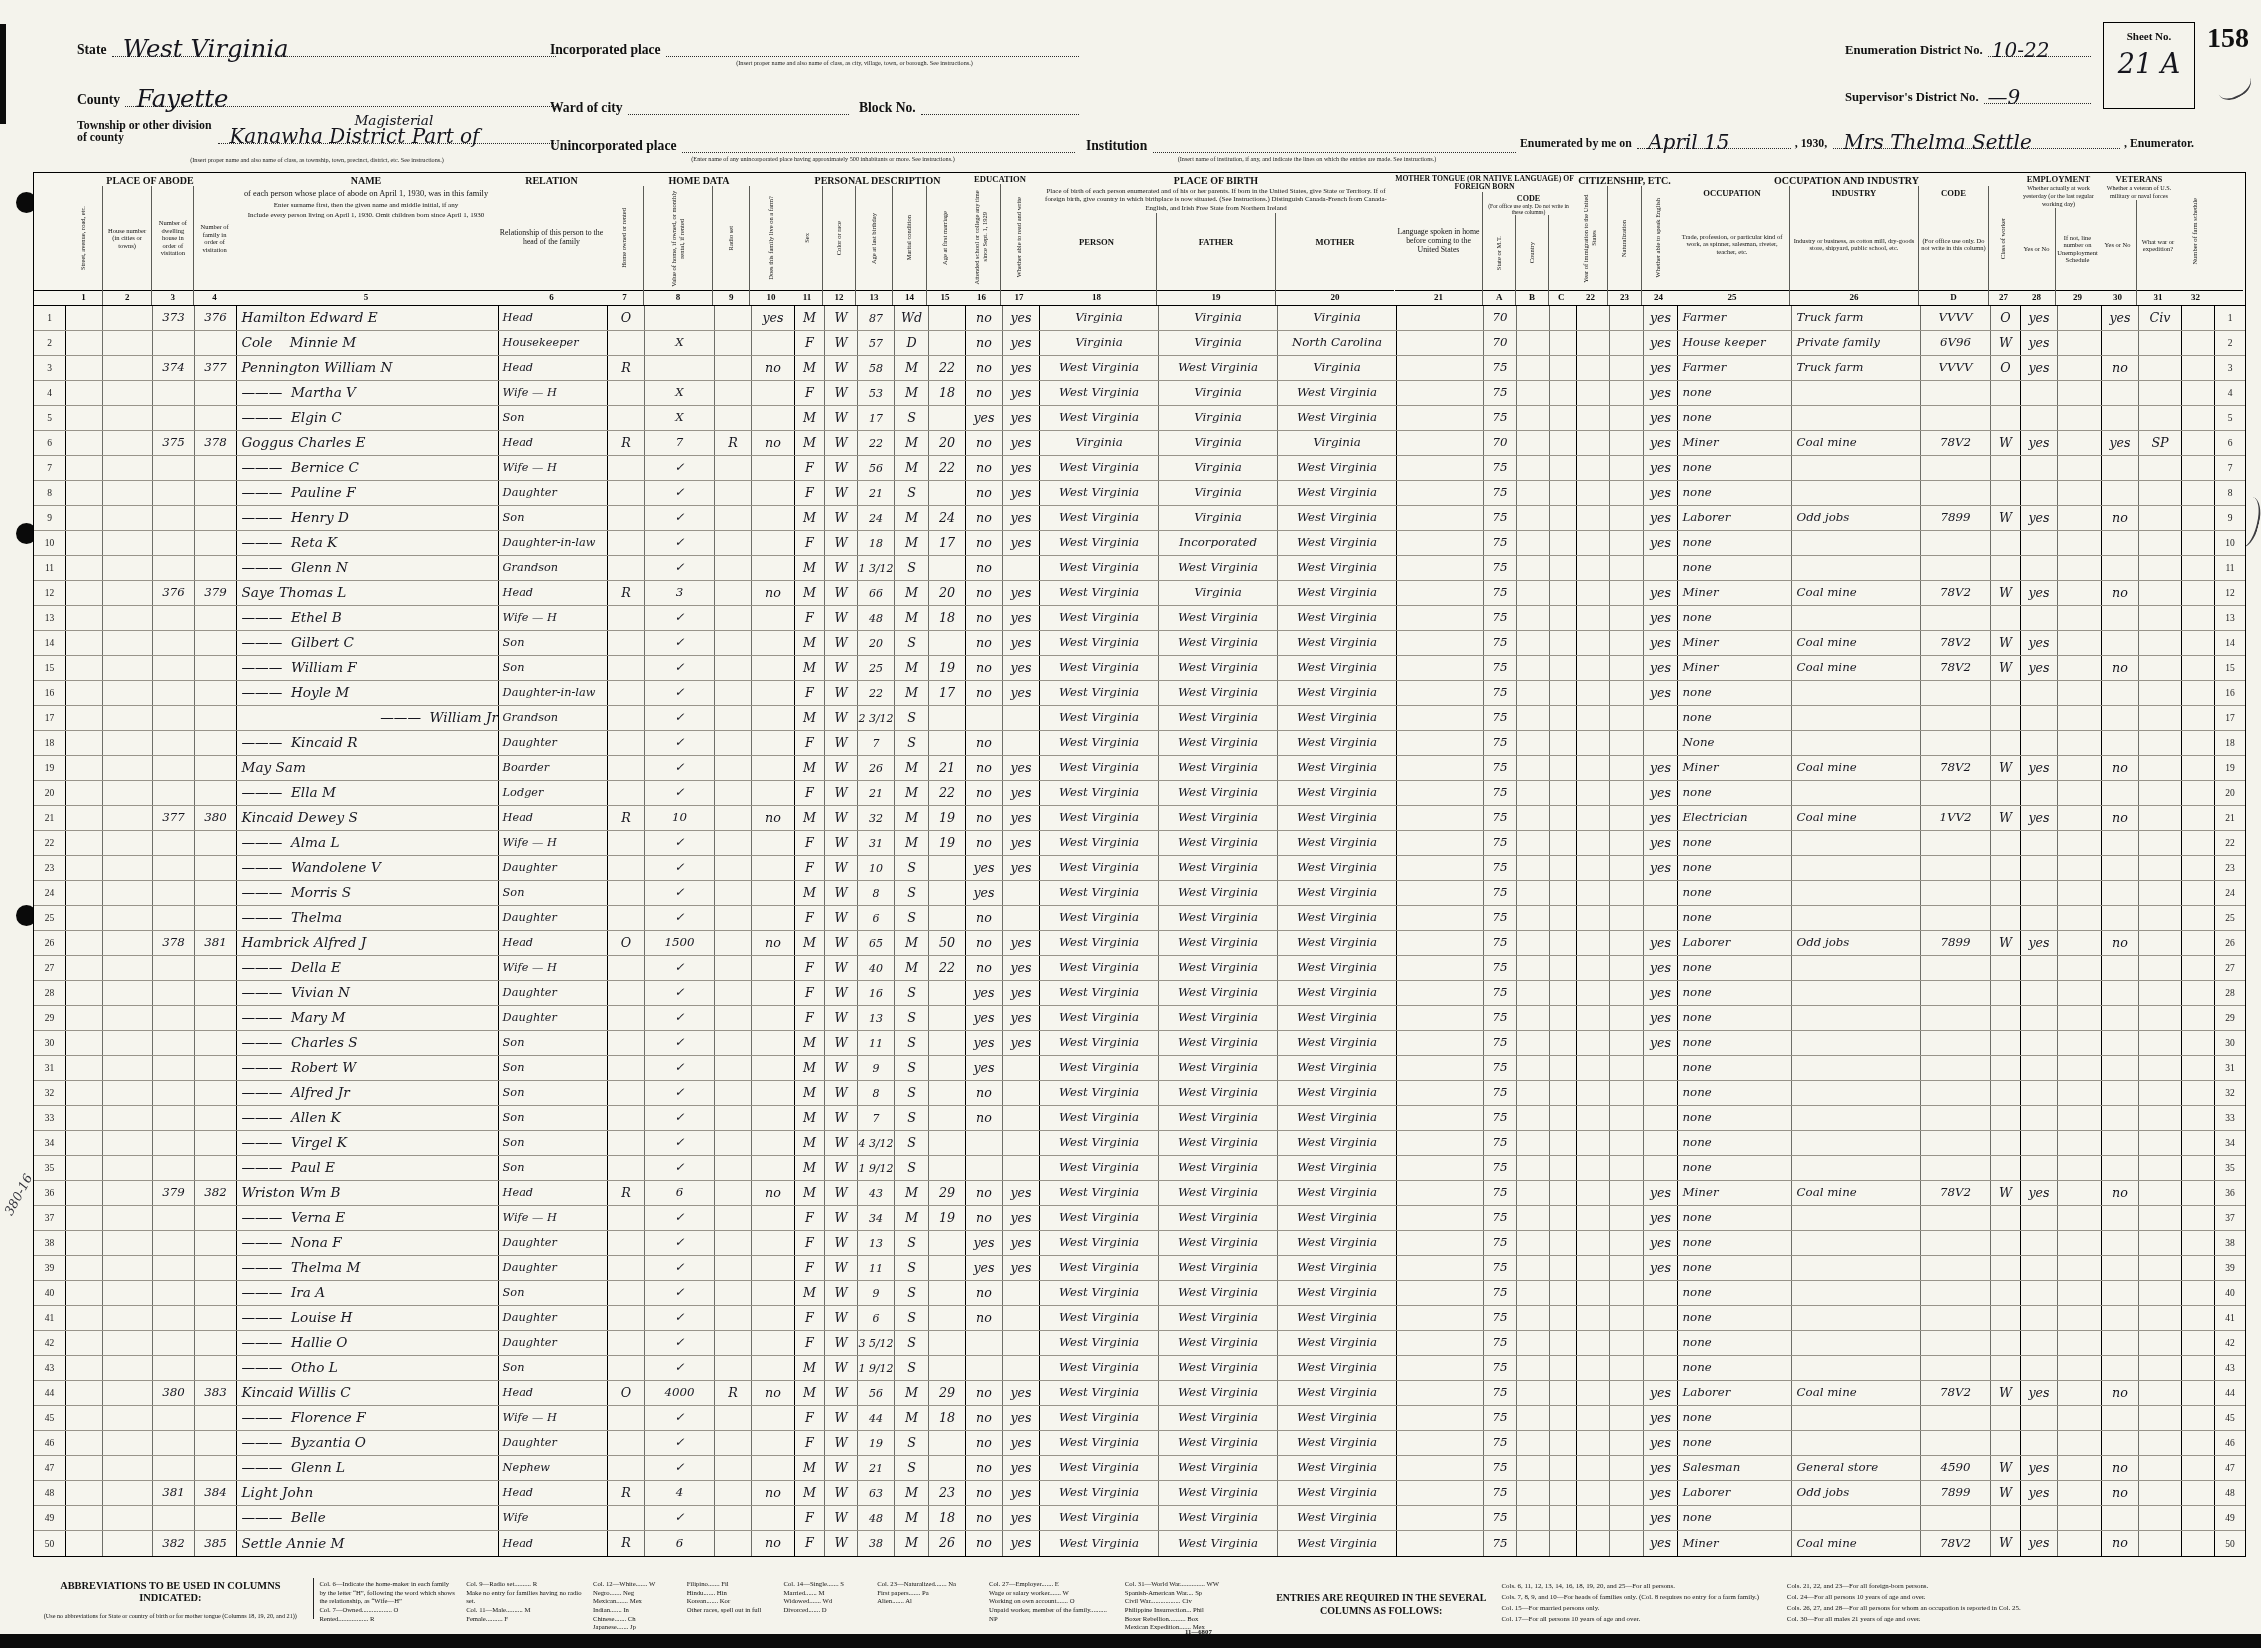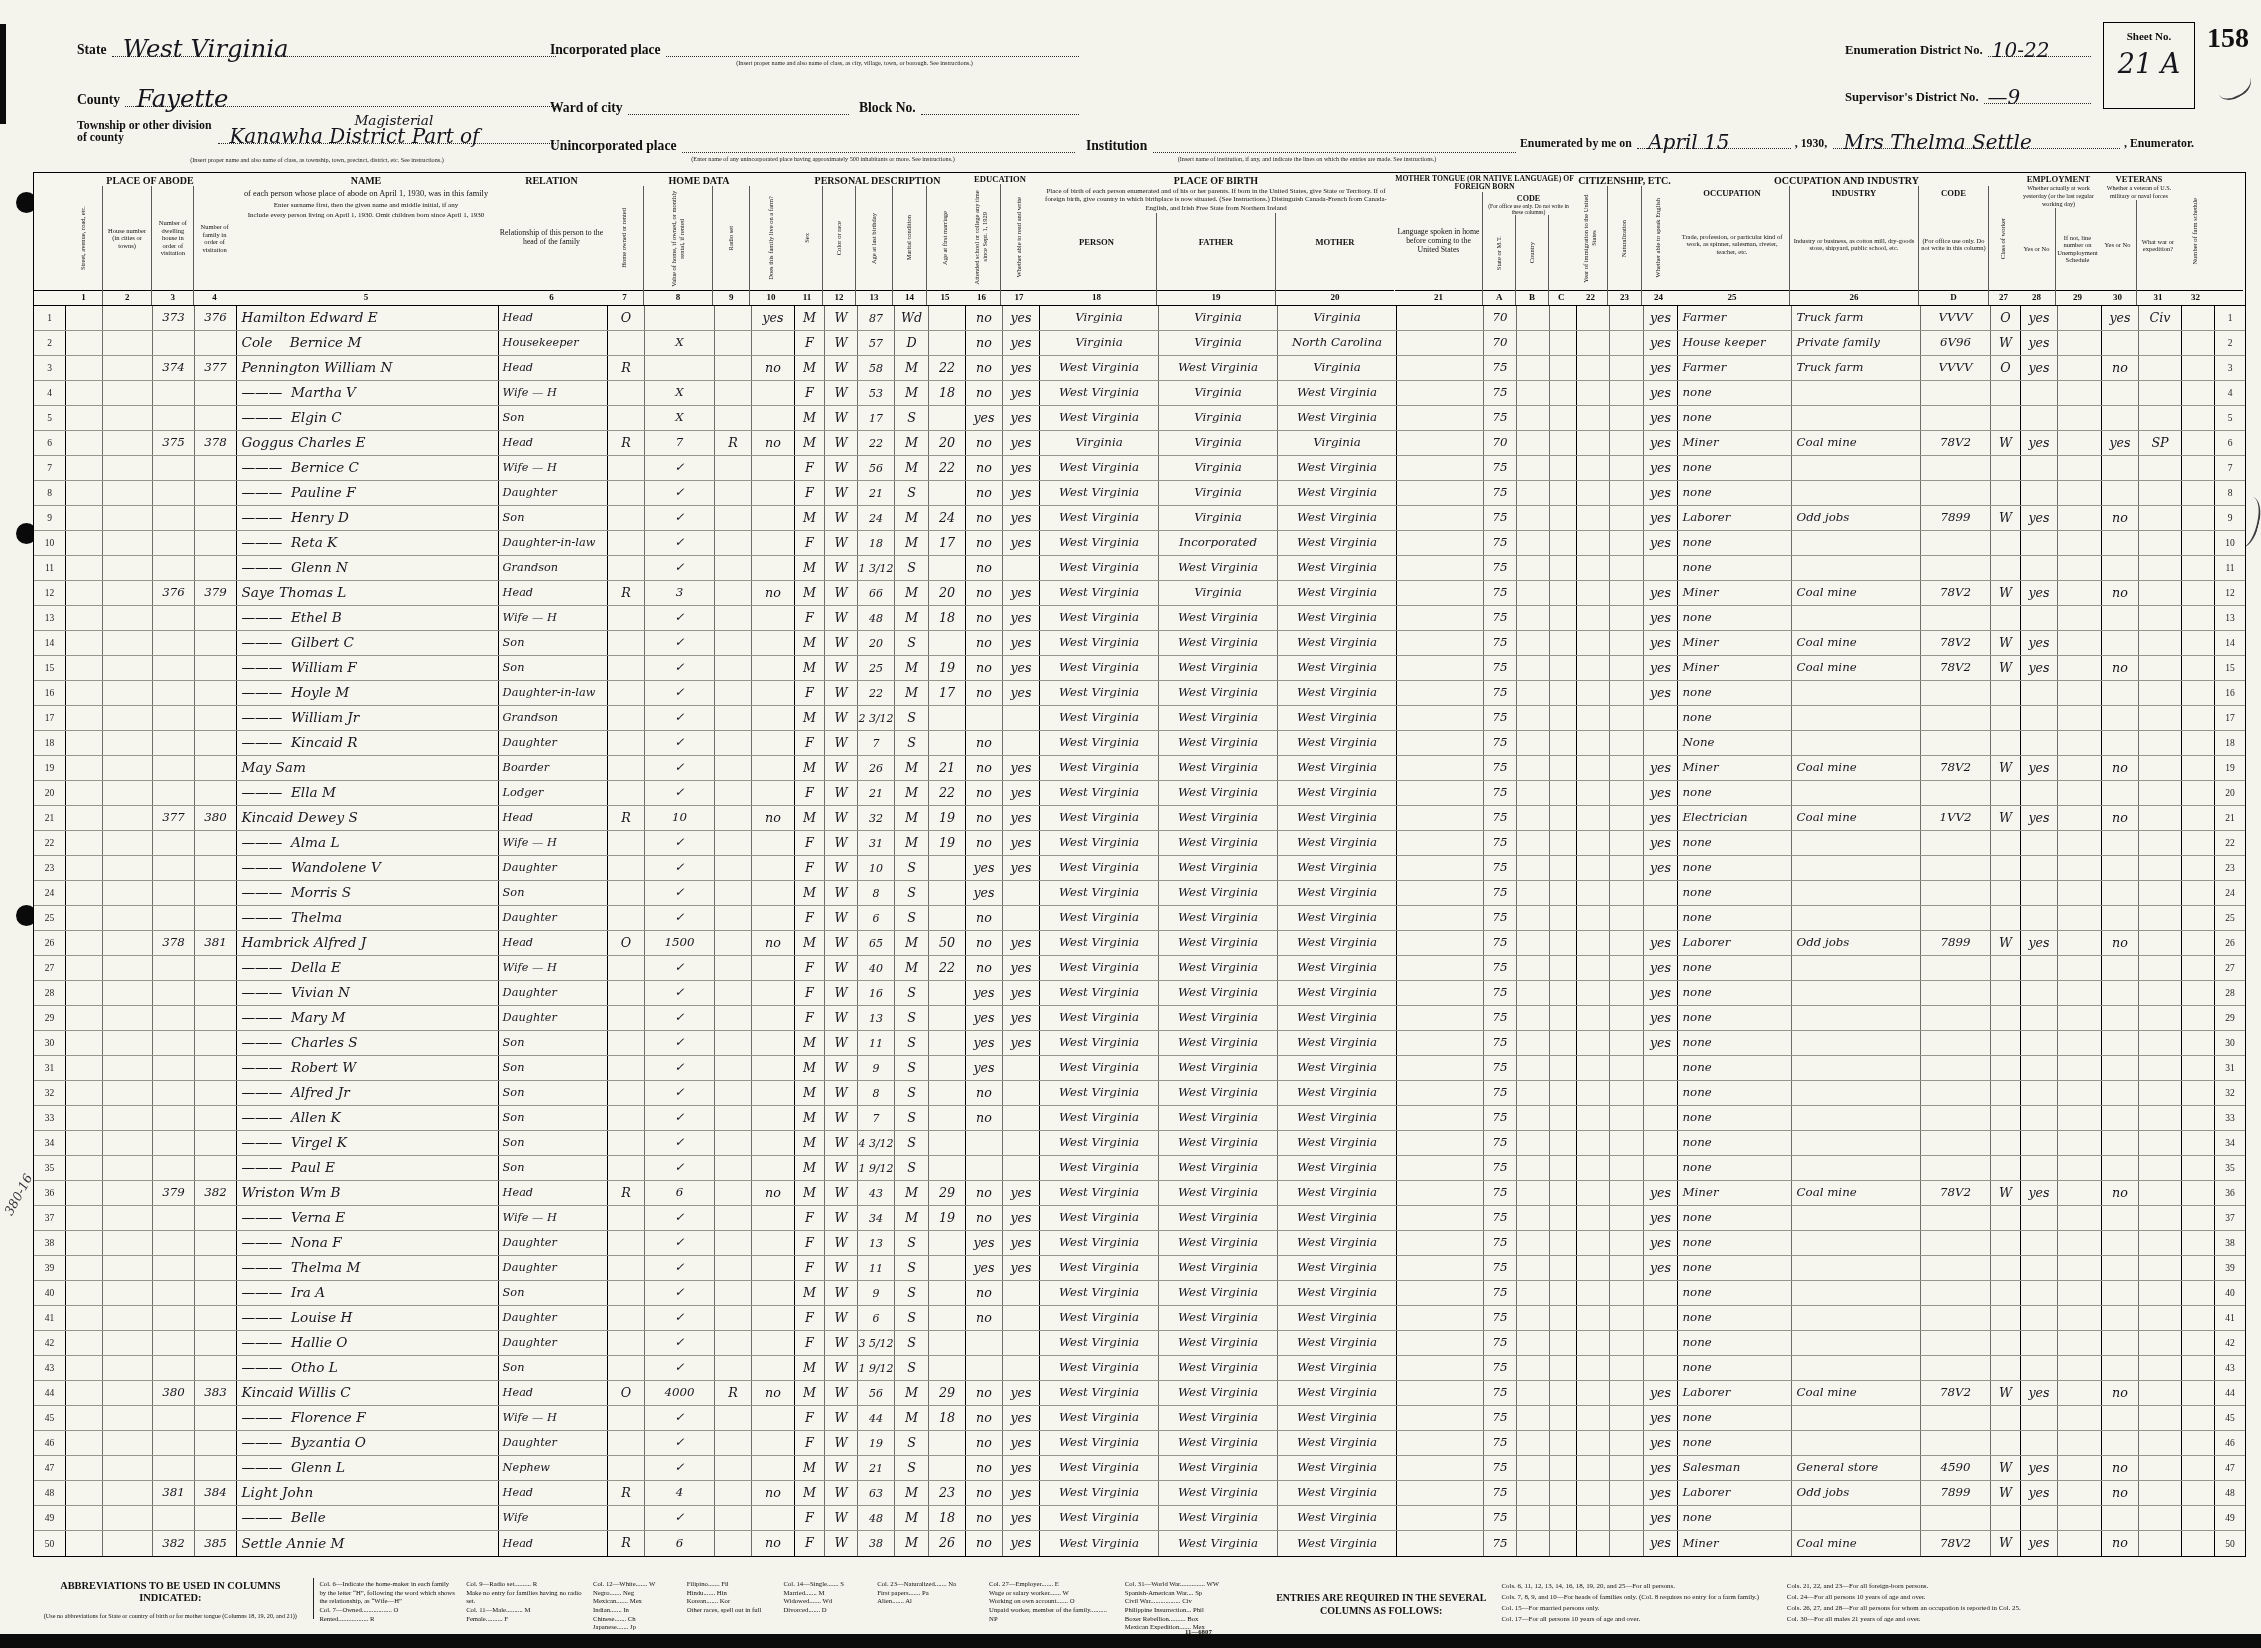--- a/index.html
+++ b/index.html
@@ -566,21 +566,21 @@
         </div>
         <div class="trow">
           <div class="cell c-ln_l first" style="width: 31px;">
             <span class="lnum">2</span>
           </div>
           <div class="cell c-street gl" style="width: 37px;"></div>
           <div class="cell c-house" style="width: 50px;"></div>
           <div class="cell c-dwell" style="width: 42px;"></div>
           <div class="cell c-fam" style="width: 42px;"></div>
           <div class="cell c-name gl" style="width: 262px;">
-            <span class="hw">Cole    Bernice M</span>
+            <span class="hw">Cole    Minnie M</span>
           </div>
           <div class="cell c-rel gl" style="width: 109px;">
             <span class="hw">Housekeeper</span>
           </div>
           <div class="cell c-own gl" style="width: 37px;"></div>
           <div class="cell c-val" style="width: 70px;">
             <span class="hw">X</span>
           </div>
           <div class="cell c-radio" style="width: 37px;"></div>
           <div class="cell c-farm" style="width: 43px;"></div>
@@ -1783,21 +1783,21 @@
           </div>
         </div>
         <div class="trow">
           <div class="cell c-ln_l first" style="width: 31px;">
             <span class="lnum">17</span>
           </div>
           <div class="cell c-street gl" style="width: 37px;"></div>
           <div class="cell c-house" style="width: 50px;"></div>
           <div class="cell c-dwell" style="width: 42px;"></div>
           <div class="cell c-fam" style="width: 42px;"></div>
-          <div class="cell c-name gl" style="width: 262px;">
+          <div class="cell c-name gl" style="width: 262px; justify-content: flex-end;">
             <span class="hw">———  William Jr</span>
           </div>
           <div class="cell c-rel gl" style="width: 109px;">
             <span class="hw">Grandson</span>
           </div>
           <div class="cell c-own gl" style="width: 37px;"></div>
           <div class="cell c-val" style="width: 70px;">
             <span class="hw">✓</span>
           </div>
           <div class="cell c-radio" style="width: 37px;"></div>

